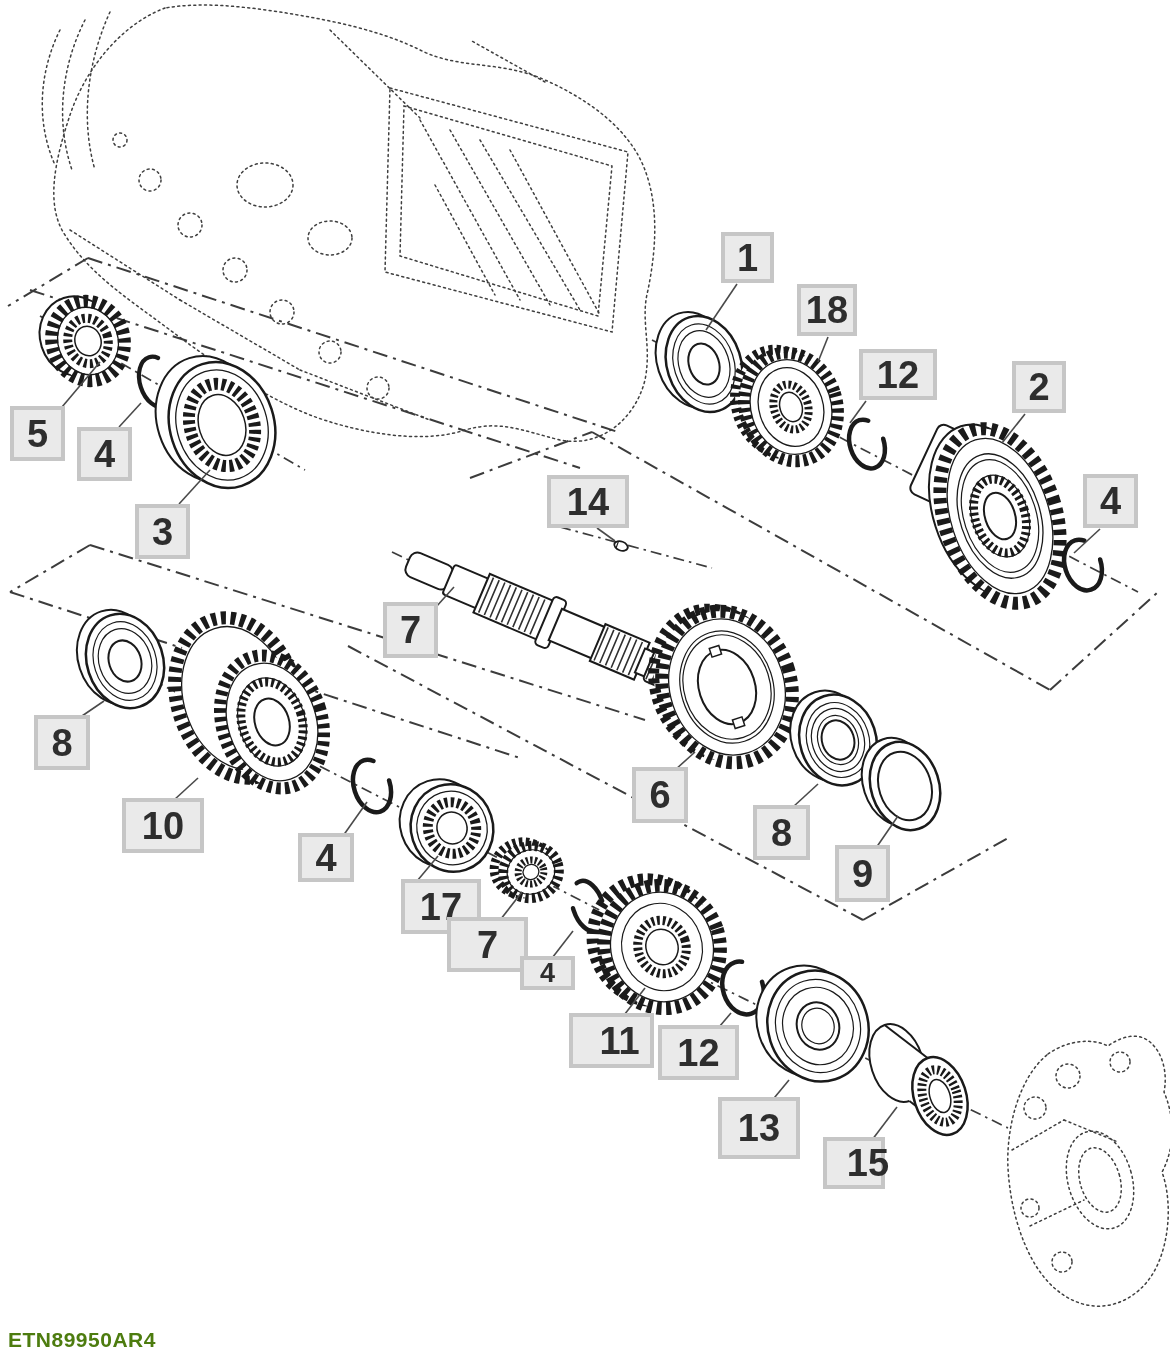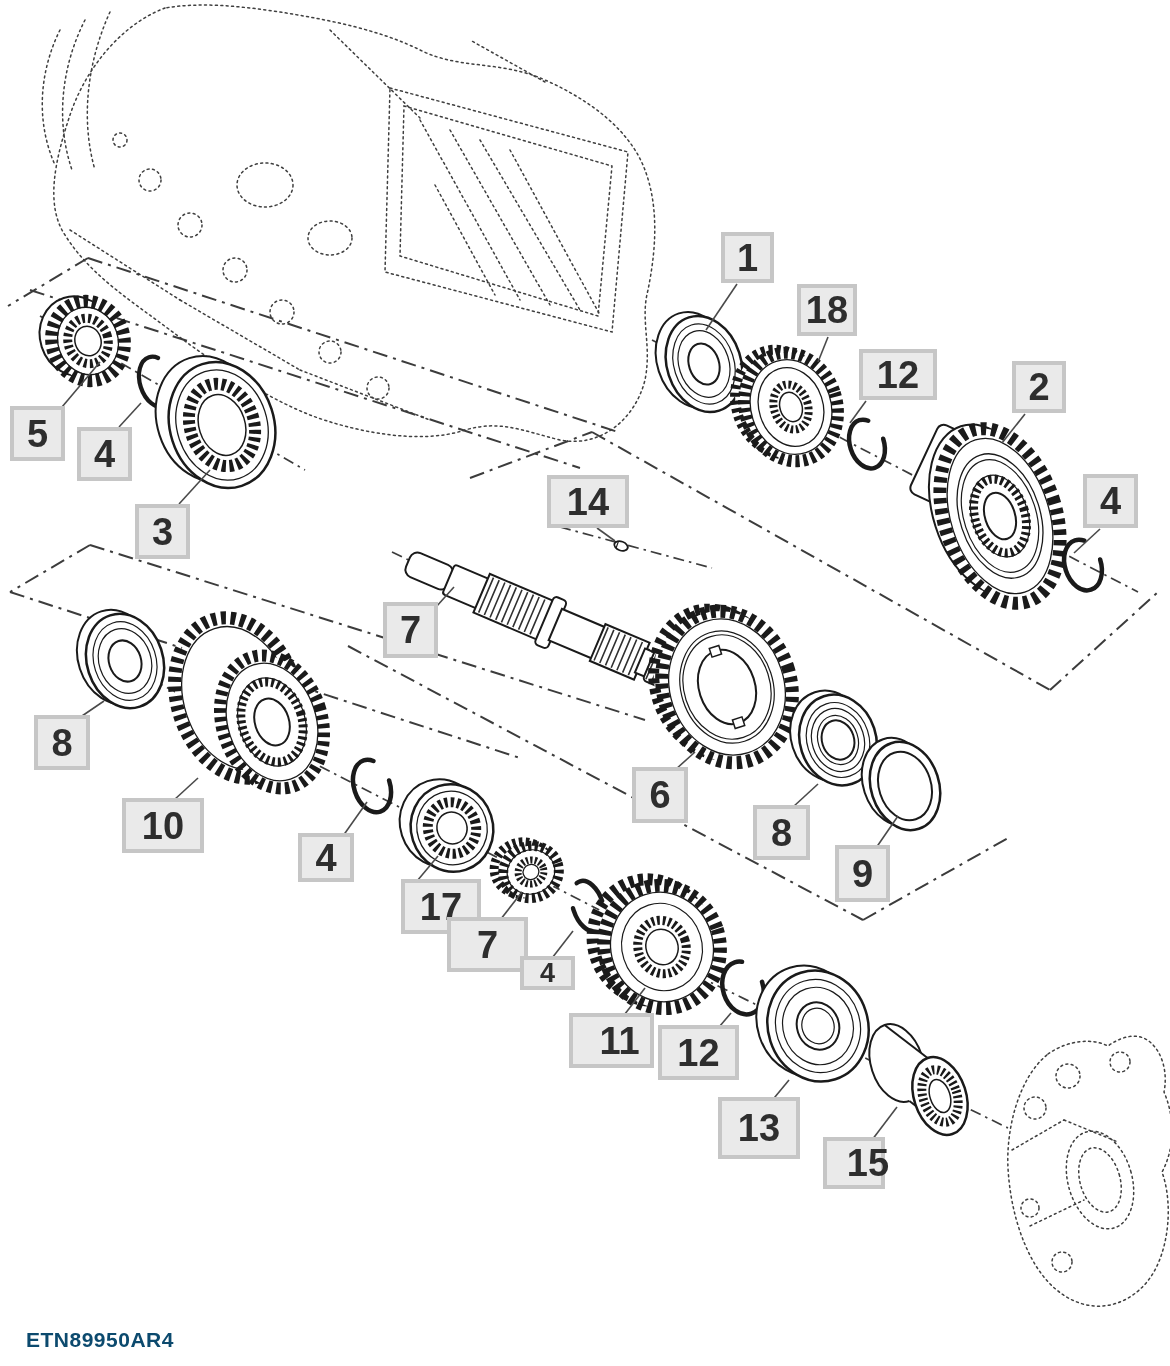--- a/index.html
+++ b/index.html
@@ -17,22 +17,22 @@
   .pl{stroke:#1a1a1a;fill:#fff;}
   .pn{stroke:#1a1a1a;fill:none;}
   .ld{stroke:#4a4a4a;stroke-width:1.6;}
   
   .callout{position:absolute;box-sizing:border-box;
     background:var(--callout-fill,#eaeaea);
     border:4px solid var(--callout-border,#c6c6c6);
     display:flex;align-items:center;justify-content:center;
     font-weight:bold;color:var(--callout-text,#2e2e2e);
     font-family:"Liberation Sans",sans-serif;line-height:1;user-select:none;}
-  .figure-code{position:absolute;left:26px;top:1328px;font-size:21px;font-weight:bold;
-    color:#0c4a6e;letter-spacing:.5px;text-align:right;}
+  .figure-code{position:absolute;left:8px;top:1328px;font-size:21px;font-weight:bold;
+    color:#4d7c0f;letter-spacing:.5px;text-align:right;}
 </style>
 </head>
 <body>
 
 <div class="stage">
 
 <svg id="diagram-svg" width="1170" height="1366" viewBox="0 0 1170 1366" xmlns="http://www.w3.org/2000/svg">
 
   <g>
     <path class="ph" d="M165,8 C120,25 85,70 70,115 C55,160 45,205 65,235 C90,275 130,300 170,330

